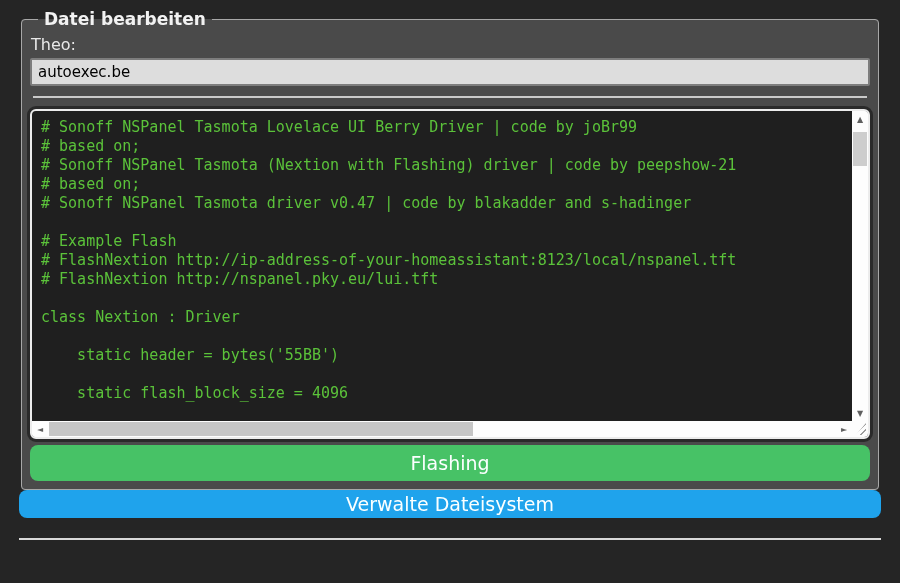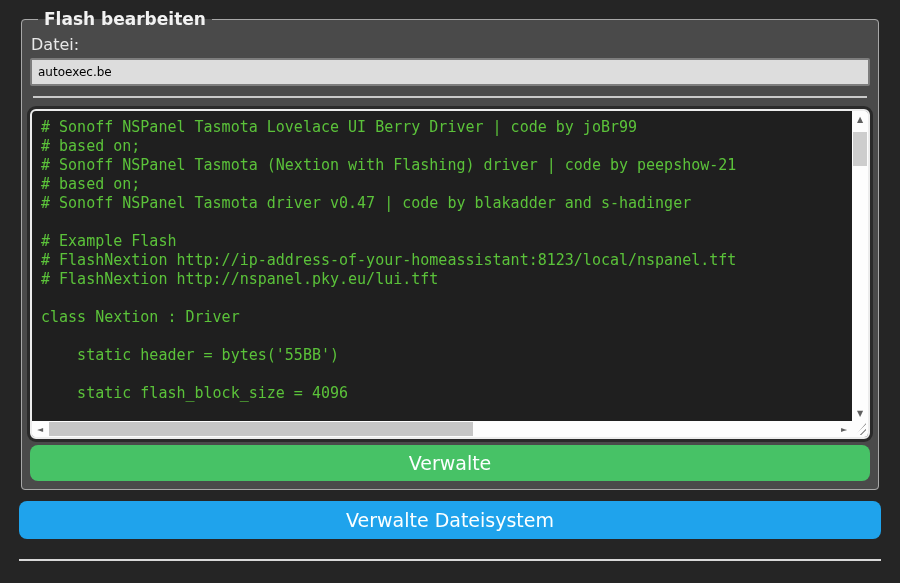--- a/index.html
+++ b/index.html
@@ -33,21 +33,21 @@
   input.filename{
     display:block;
     width:100%;
     box-sizing:border-box;
     height:28px;
     background:#dddddd;
     border:2px solid #7d7d7d;
     border-radius:2px;
     color:#000;
     font-family:"DejaVu Sans","Liberation Sans",sans-serif;
-    font-size:12px;
+    font-size:15px;
     padding:0 6px;
   }
   hr.inner{
     border:none;
     border-top:2px solid #c9c9c9;
     margin:10px 3px 11px 3px;
   }
 
   
   .ta{
@@ -97,35 +97,35 @@
 
   button.btn{
     display:block;width:100%;
     border:0;border-radius:8px;
     color:#fbffff;
     font-family:"DejaVu Sans","Liberation Sans",sans-serif;
     font-size:19px;
     cursor:pointer;
   }
   button.save{height:36px;background:#47c266;}
-  button.fs{height:38px;background:#1fa3ec;margin-top:11px;}
+  button.fs{height:28px;background:#1fa3ec;}
 
   .footer{margin-top:20px;text-align:right;}
   .footer hr{border:none;border-top:2px solid #d9d9d9;margin:0 0 5px 0;}
   .footer span{font-size:12px;color:#a6a6a6;}
 </style>
 </head>
 <body>
 
 <div class="wrap">
 
   <fieldset class="editbox">
-    <legend class="boxtitle">Flash bearbeiten</legend>
+    <legend class="boxtitle">Datei bearbeiten</legend>
 
-    <div class="filelabel">Datei:</div>
+    <div class="filelabel">Theo:</div>
 
     <input class="filename" type="text" value="autoexec.be" style="">
 
     <hr class="inner">
 
     <div class="ta">
       <pre># Sonoff NSPanel Tasmota Lovelace UI Berry Driver | code by joBr99
 # based on;
 # Sonoff NSPanel Tasmota (Nextion with Flashing) driver | code by peepshow-21
 # based on;
@@ -149,21 +149,21 @@
 
       <div class="hsb">
         <div class="sbbtn left">◄</div>
         <div class="hthumb"></div>
         <div class="sbbtn right">►</div>
       </div>
 
       <div class="corner"></div>
     </div>
 
-    <button class="btn save">Verwalte</button>
+    <button class="btn save">Flashing</button>
   </fieldset>
 
   <button class="btn fs">Verwalte Dateisystem</button>
 
   <div class="footer">
     <hr>
   </div>
 
 </div>
 

